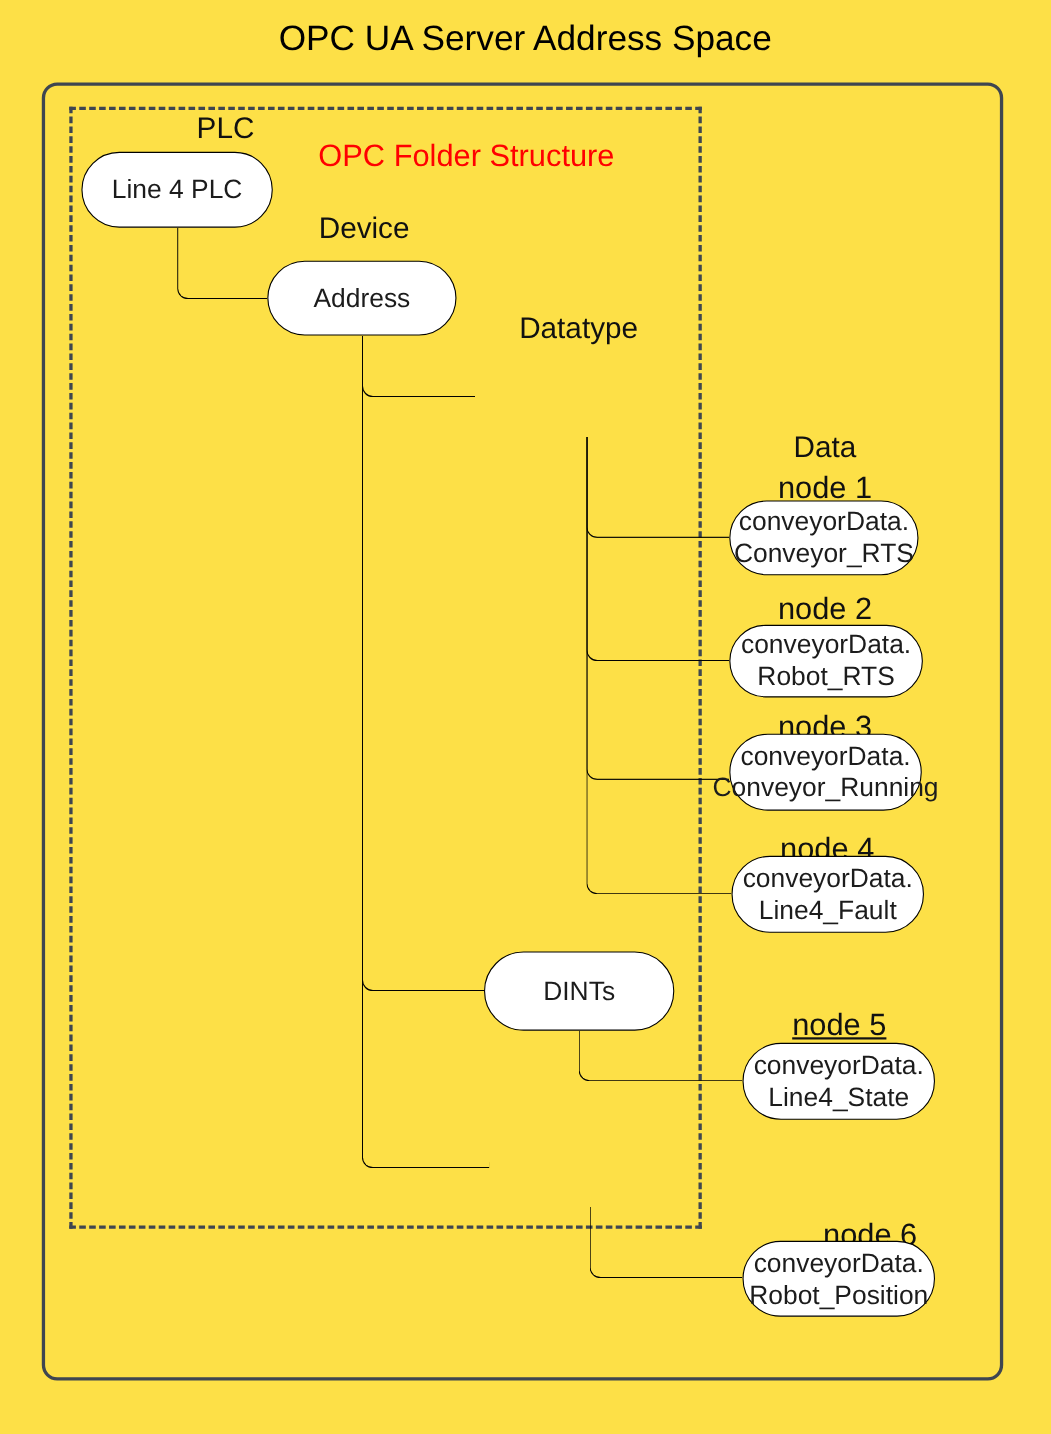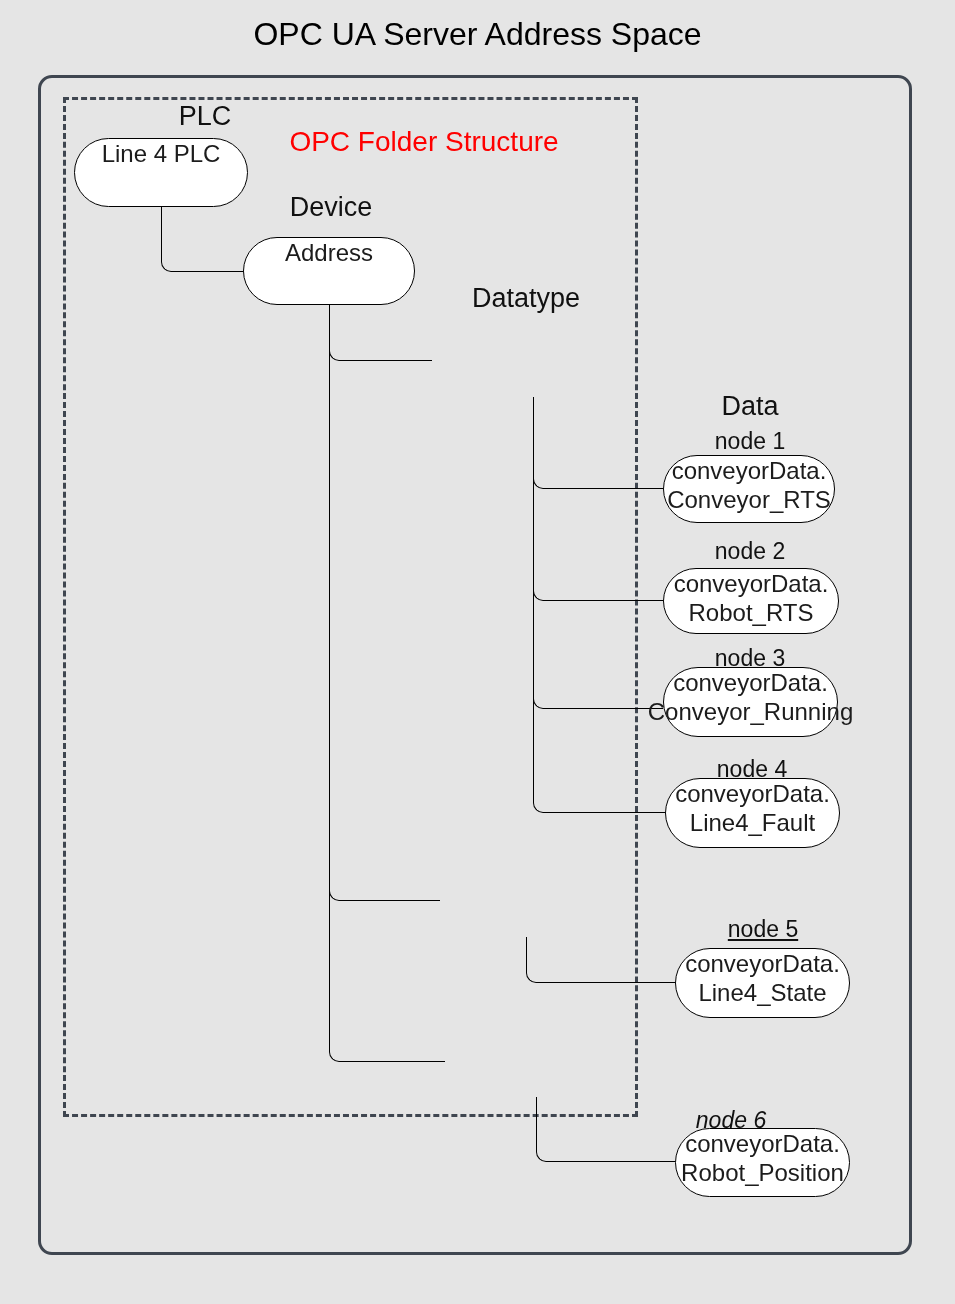--- a/index.html
+++ b/index.html
@@ -1,45 +1,45 @@
 <!DOCTYPE html>
 <html><head>
 <meta charset="utf-8">
 <style>
   * { box-sizing: border-box; margin: 0; padding: 0; }
   body { background: #ffffff; font-family: "Liberation Sans", sans-serif; }
   .canvas {
     position: relative; width: 955px; height: 1304px;
-    background: #e5e5e5; color: #1c1c1c; overflow: hidden;
+    background: #fde047; color: #1c1c1c; overflow: hidden;
   }
   .title {
     position: absolute; left: 0; top: 16px; width: 955px;
     text-align: center; font-size: 32px; color: #000000;
   }
   .outer {
     position: absolute; left: 38px; top: 75px; width: 874px; height: 1180px;
     border: 3.5px solid #3f4650; border-radius: 14px; background: transparent;
   }
   .dashed {
     position: absolute; left: 63px; top: 97px; width: 575px; height: 1020px;
     border: 3px dashed #3f4650;
   }
   .hdr {
     position: absolute; transform: translateX(-50%);
     font-size: 27px; color: #111111; white-space: nowrap;
   }
   .hdr.red { color: #ff0000; font-size: 28px; }
   .nlabel {
     position: absolute; transform: translateX(-50%);
-    font-size: 23px; color: #111111; white-space: nowrap; text-align: right;
+    font-size: 28px; color: #111111; white-space: nowrap; text-align: right;
   }
   .pill {
     position: absolute; background: #ffffff; border: 1.5px solid #000000;
     border-radius: 36px; display: flex; flex-direction: column;
-    align-items: center; 
+    align-items: center; justify-content: center;
     font-size: 24px; line-height: 29px; text-align: center;
     white-space: nowrap; color: #1c1c1c;
   }
   .pill span { display: block; }
   .conn {
     position: absolute;
     border-left: 1.5px solid #000000; border-bottom: 1.5px solid #000000;
     border-bottom-left-radius: 10px;
   }
   
@@ -47,21 +47,21 @@
   #h-device   { left: 331px; top: 192px; }
   #h-datatype { left: 526px; top: 283px; }
   #h-data     { left: 750px; top: 391px; }
   #h-overlay  { left: 424px; top: 126px; }
   
   #nl-1 { left: 750px; top: 428px; }
   #nl-2 { left: 750px; top: 538px; }
   #nl-3 { left: 750px; top: 645px; }
   #nl-4 { left: 752px; top: 756px; }
   #nl-5 { left: 763px; top: 916px; text-decoration: underline; }
-  #nl-6 { left: 731px; top: 1107px; font-style: italic; }
+  #nl-6 { left: 791px; top: 1107px; }
   
   #p-line4plc { left: 74px;  top: 138px;  width: 174px; height: 69px; }
   #p-conveyor { left: 243px; top: 237px;  width: 172px; height: 68px; }
   #p-bools    { left: 432px; top: 325px;  width: 175px; height: 72px; }
   #p-dints    { left: 440px; top: 865px;  width: 173px; height: 72px; }
   #p-floats   { left: 445px; top: 1027px; width: 175px; height: 70px; }
   
   #p-n1 { left: 663px; top: 455px;  width: 172px; height: 68px; }
   #p-n2 { left: 663px; top: 568px;  width: 176px; height: 66px; }
   #p-n3 { left: 663px; top: 667px;  width: 175px; height: 70px; }
@@ -106,20 +106,23 @@
   <div class="hdr" id="h-datatype">Datatype</div>
   <div class="hdr" id="h-data">Data</div>
   <div class="hdr red" id="h-overlay">OPC Folder Structure</div>
 
   <div class="pill" id="p-line4plc">
     <span>Line 4 PLC</span>
   </div>
   <div class="pill" id="p-conveyor">
     <span>Address</span>
   </div>
+  <div class="pill" id="p-dints">
+    <span>DINTs</span>
+  </div>
 
   <div class="nlabel" id="nl-1">node 1</div>
   <div class="nlabel" id="nl-2">node 2</div>
   <div class="nlabel" id="nl-3">node 3</div>
   <div class="nlabel" id="nl-4">node 4</div>
   <div class="nlabel" id="nl-5">node 5</div>
   <div class="nlabel" id="nl-6">node 6</div>
 
   <div class="pill" id="p-n1">
     <span>conveyorData.</span>

